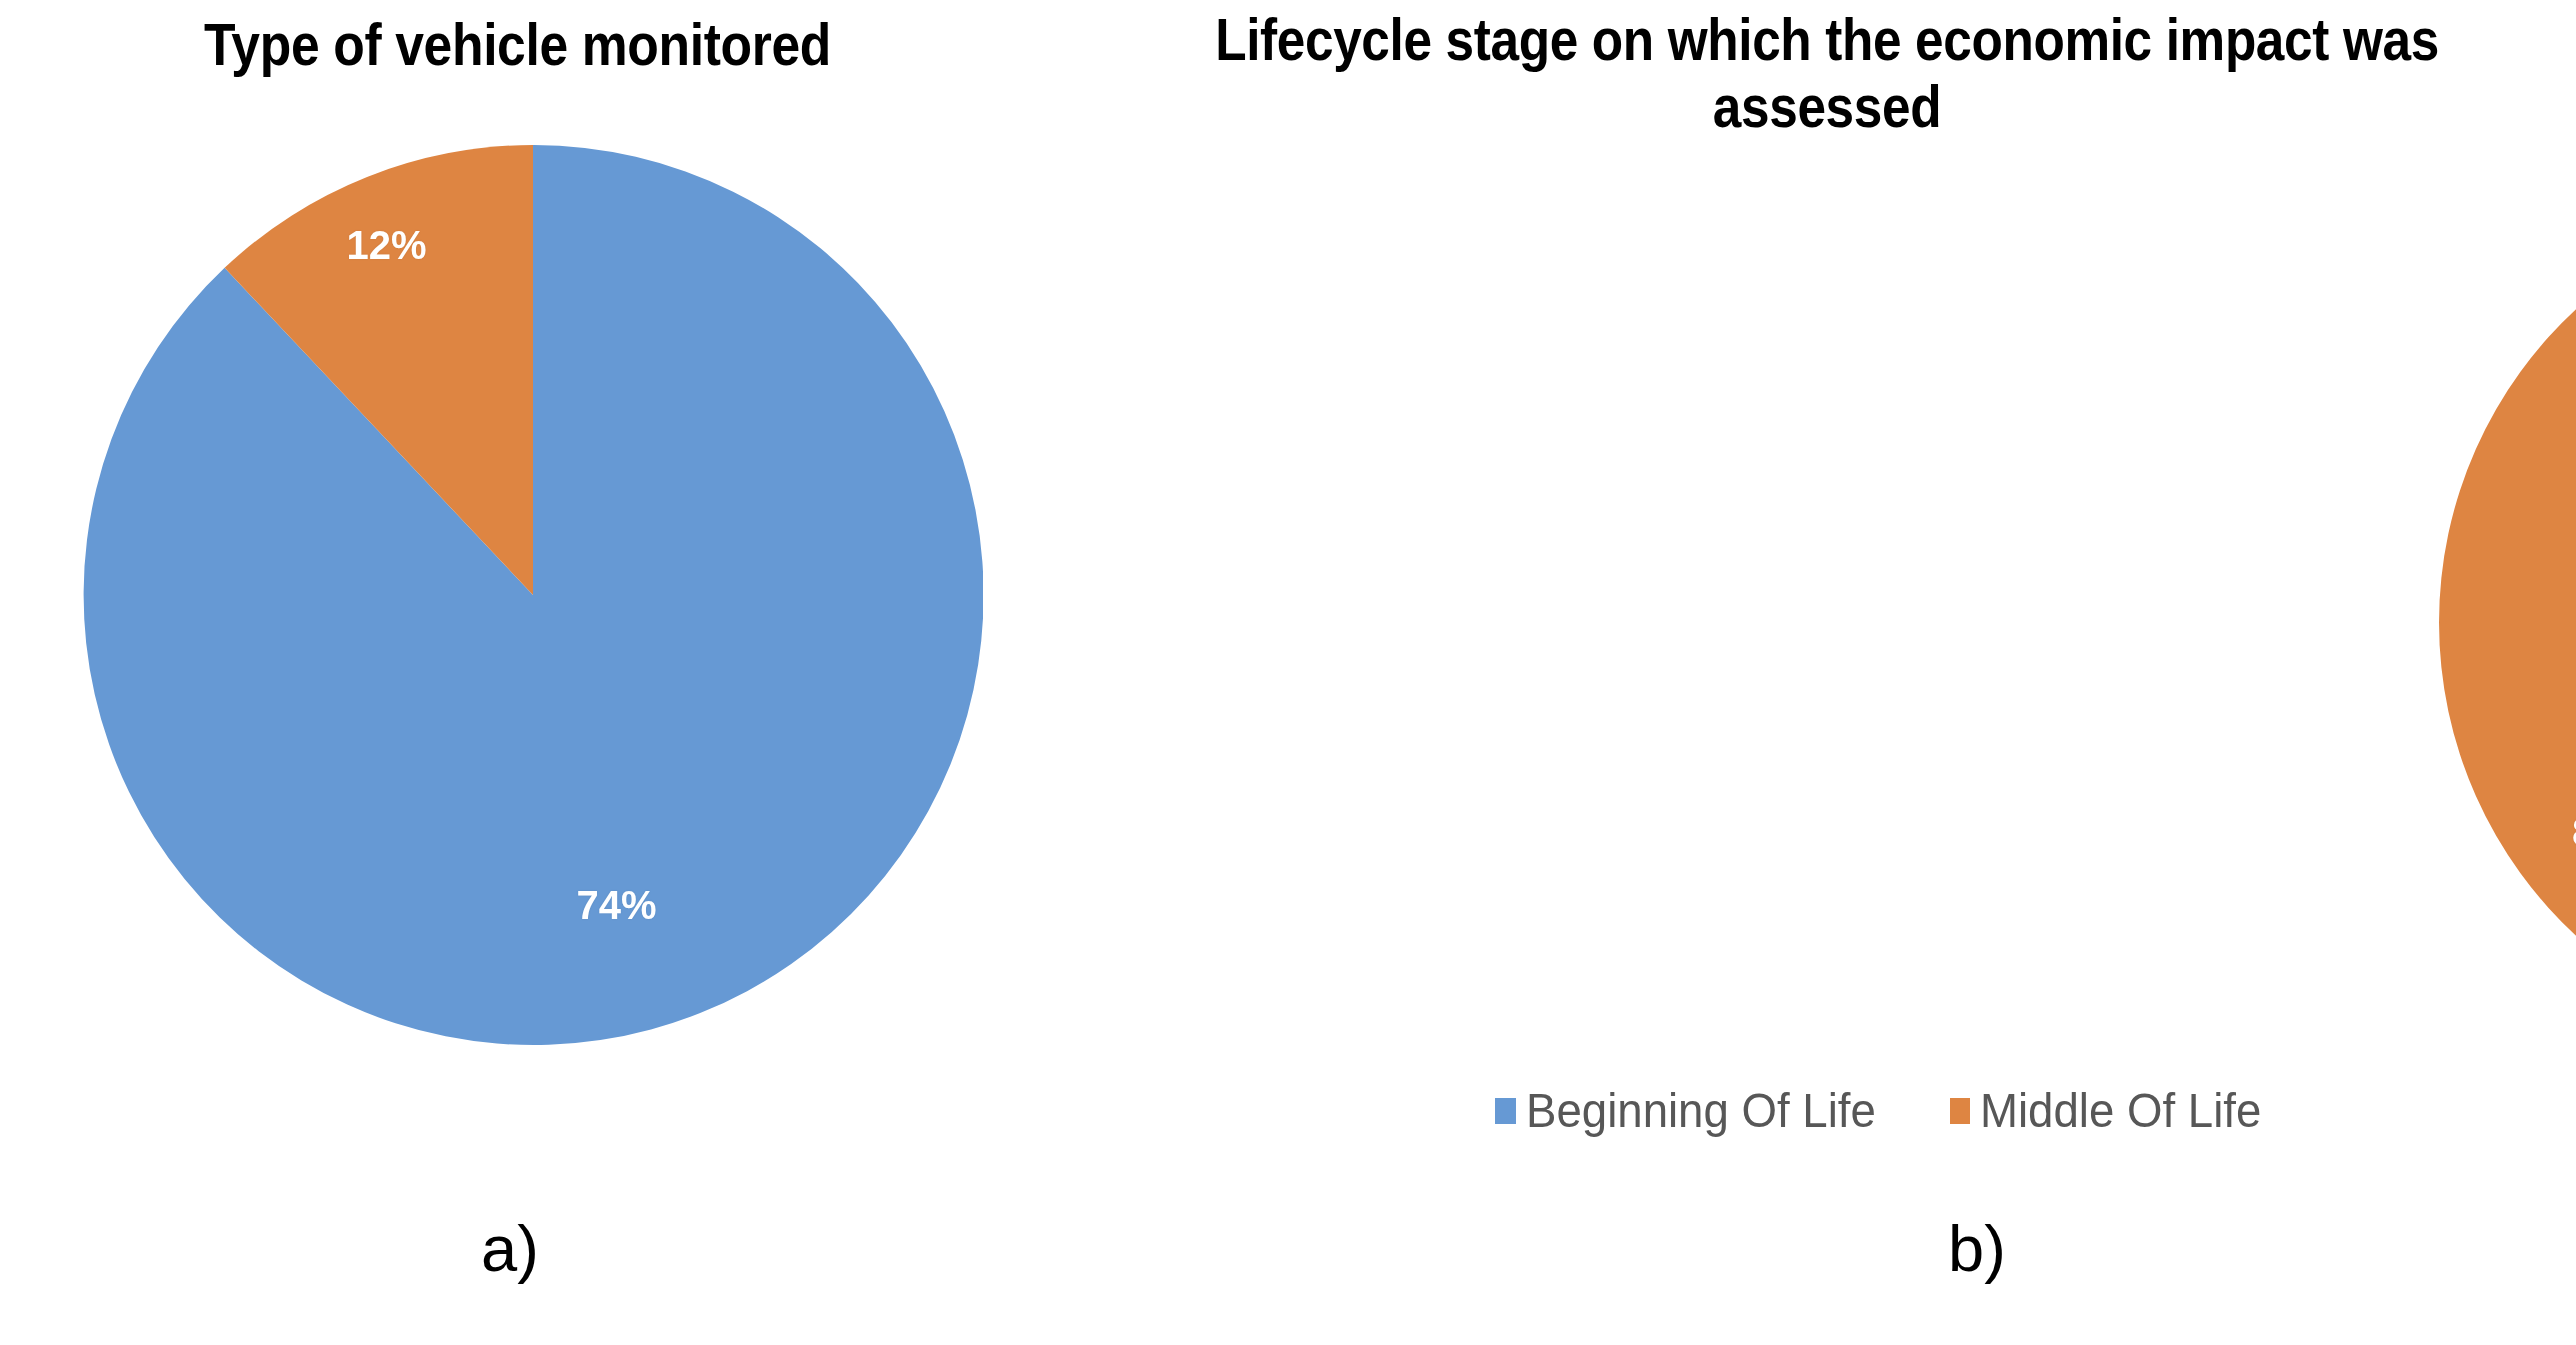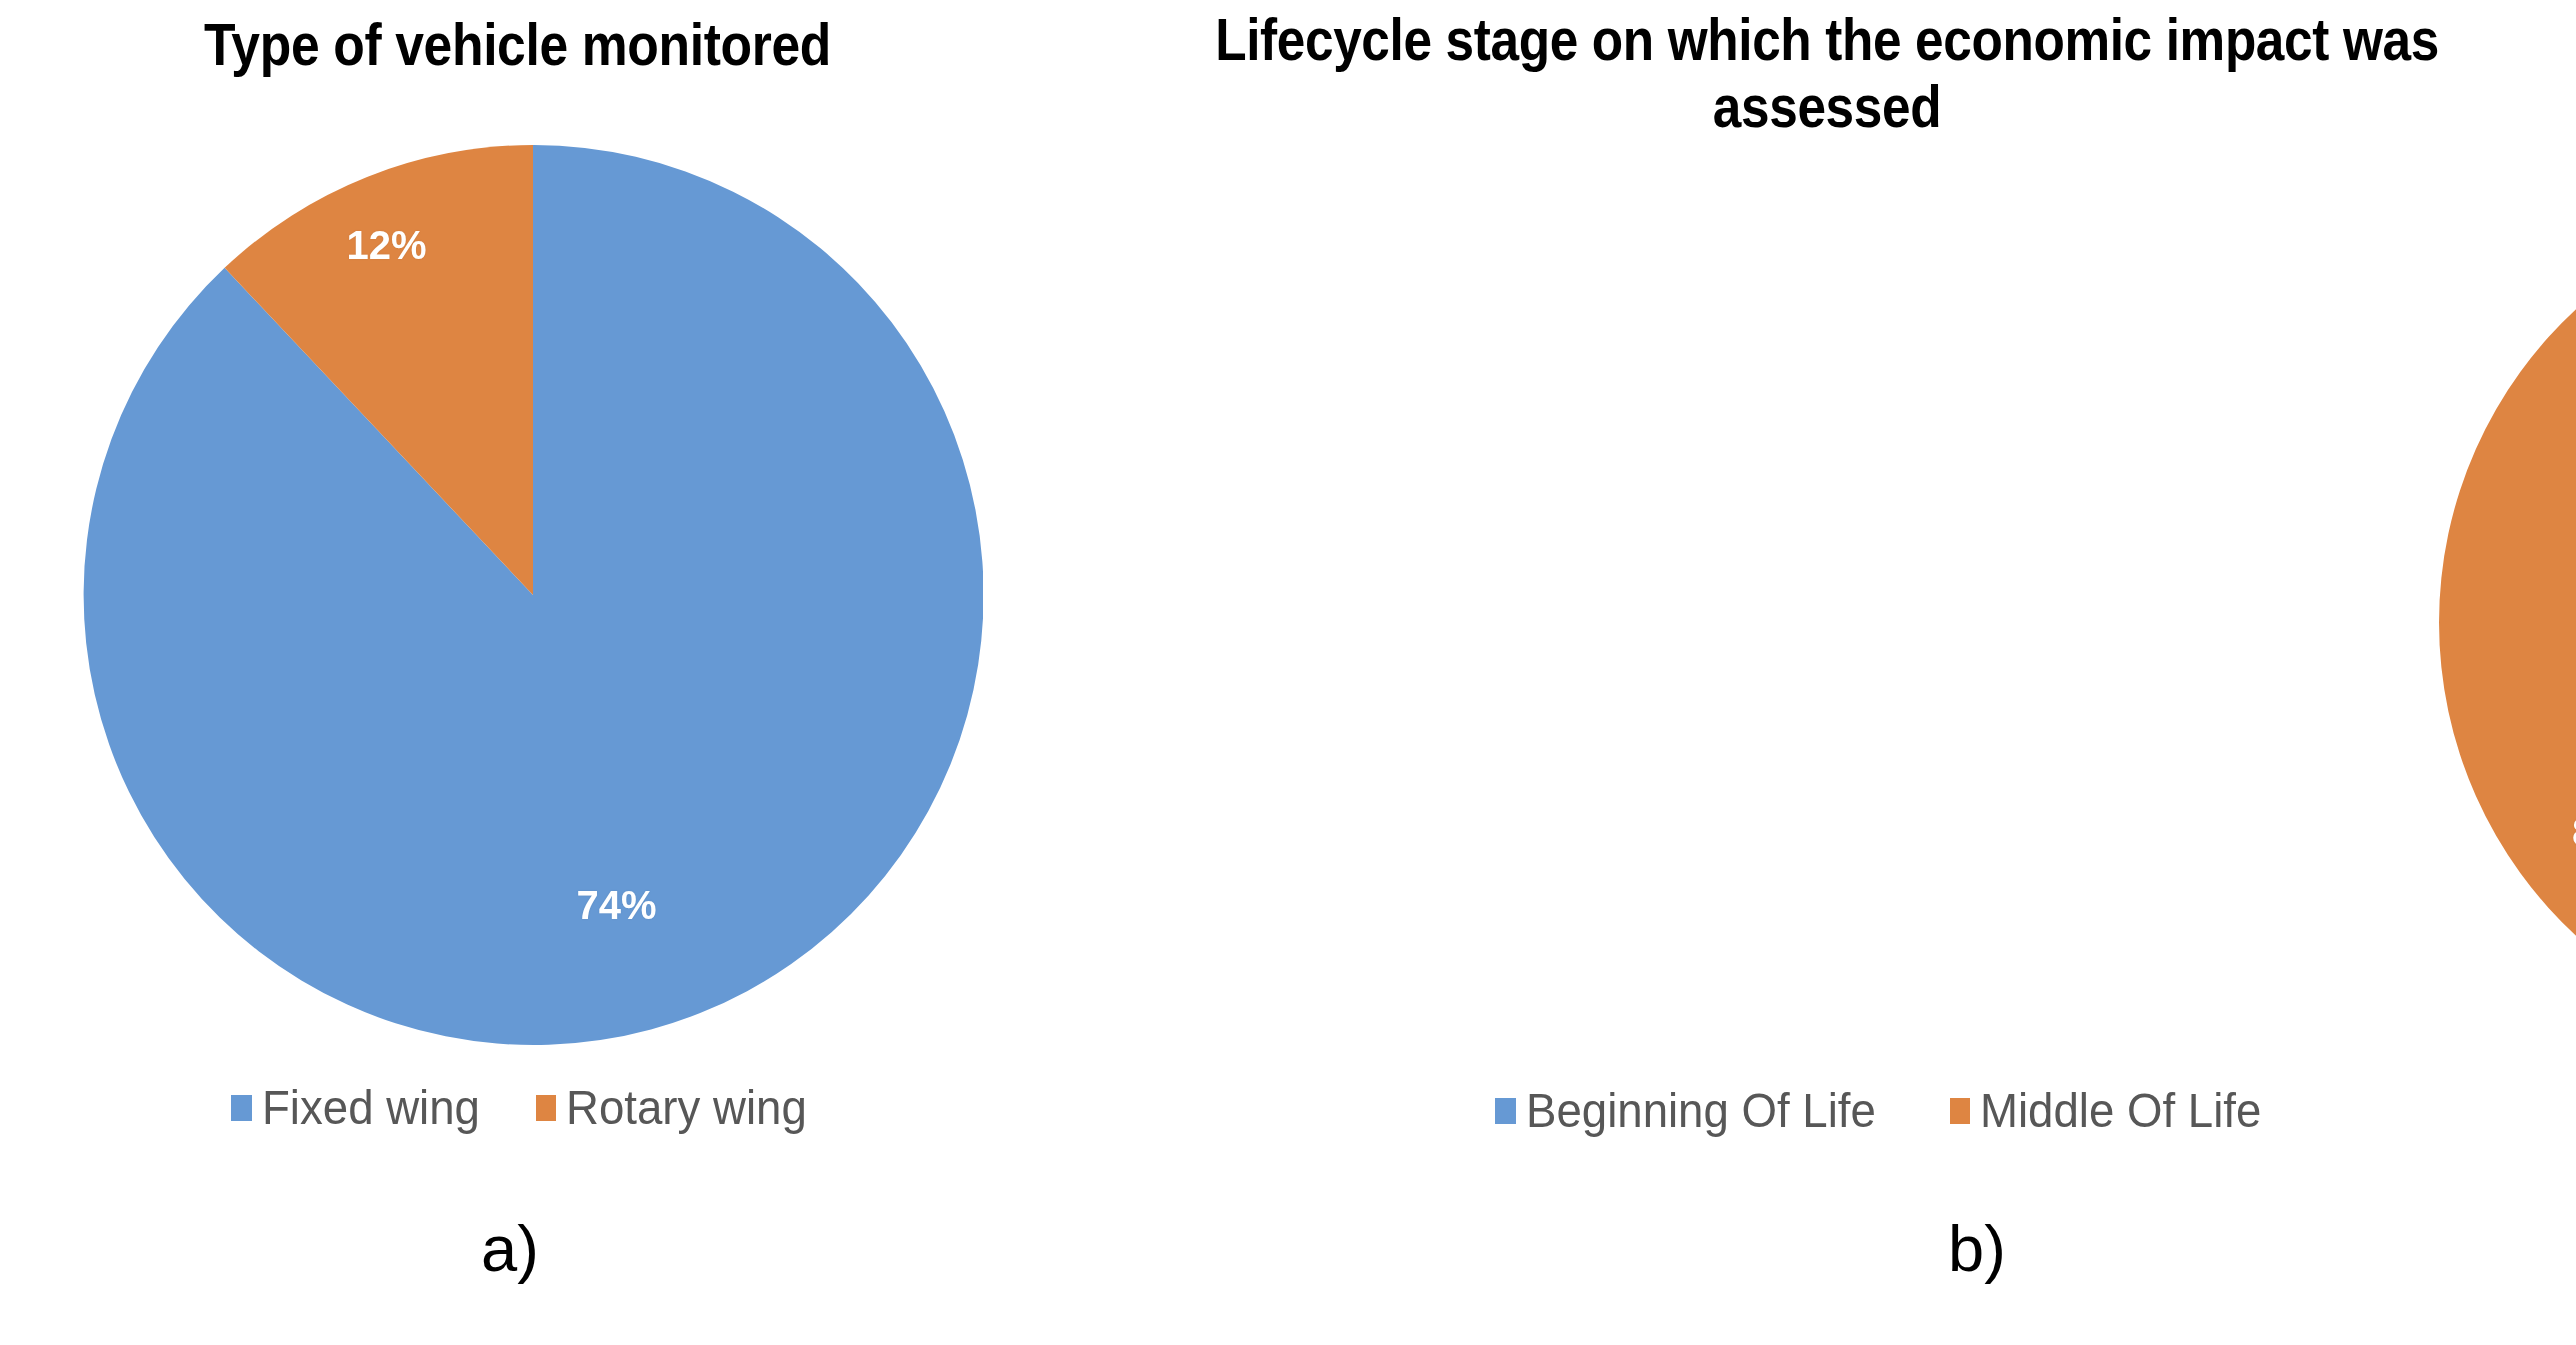--- a/index.html
+++ b/index.html
@@ -120,30 +120,20 @@
 
         <path d="M 100 100 L 100 0 A 100 100 0 1 1 31.47 27.30 Z" fill="#6699D4"></path>
 
         <path d="M 100 100 L 31.47 27.30 A 100 100 0 0 1 100 0 Z" fill="#DE8542"></path>
       </svg>
 
       <div class="slice-label" id="label-a-1">12%</div>
       <div class="slice-label" id="label-a-2">74%</div>
     </div>
 
-    <div class="legend" id="legend-a">
-      <div class="legend-item">
-        <span class="legend-swatch" style="background:#6699D4"></span>
-        <span class="legend-text">Fixed wing</span>
-      </div>
-      <div class="legend-item">
-        <span class="legend-swatch" style="background:#DE8542"></span>
-        <span class="legend-text">Rotary wing</span>
-      </div>
-    </div>
 
     <div class="subfig-caption" id="caption-a">a)</div>
   </div>
 
   <div class="panel" id="panel-b">
 
     <div class="chart-title" id="title-b">Lifecycle stage on which the economic impact was assessed</div>
 
     <div class="pie-wrap" id="pie-b">
       <svg viewBox="0 0 200 200" preserveAspectRatio="xMidYMid meet">

